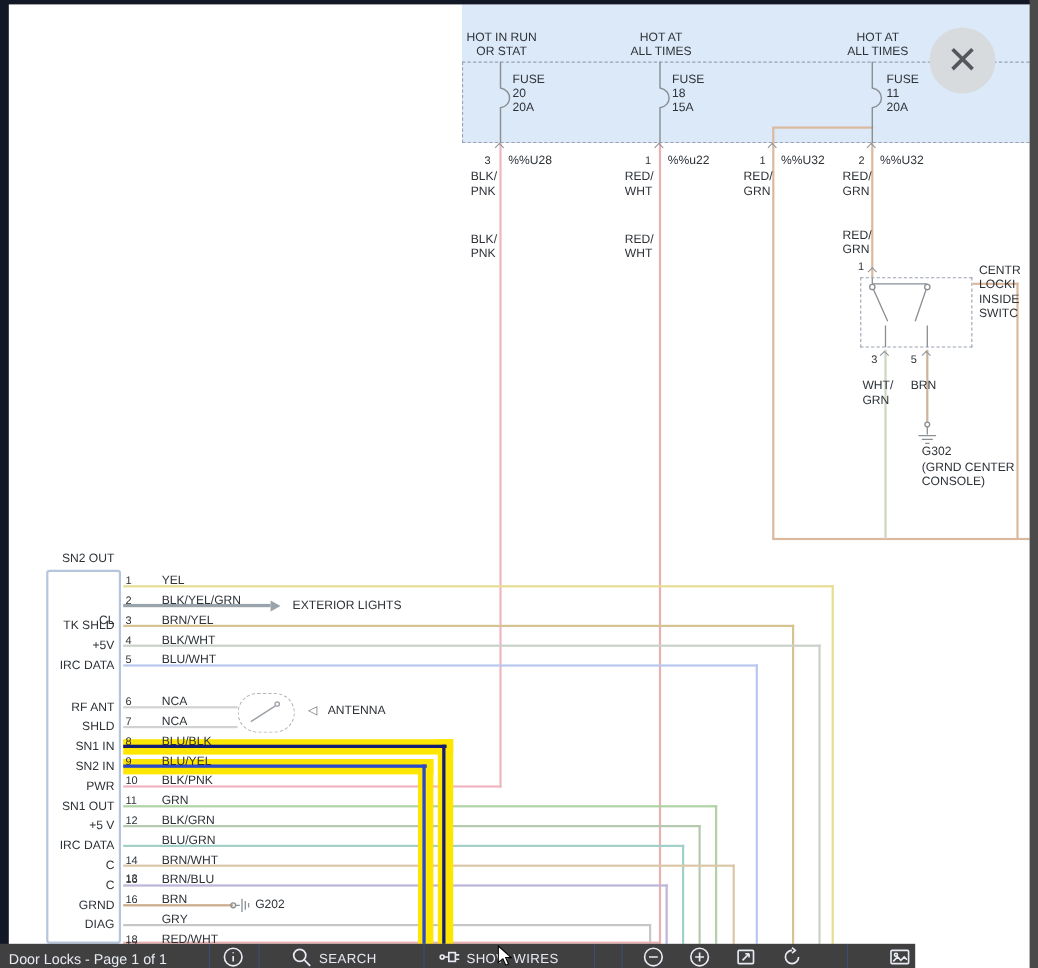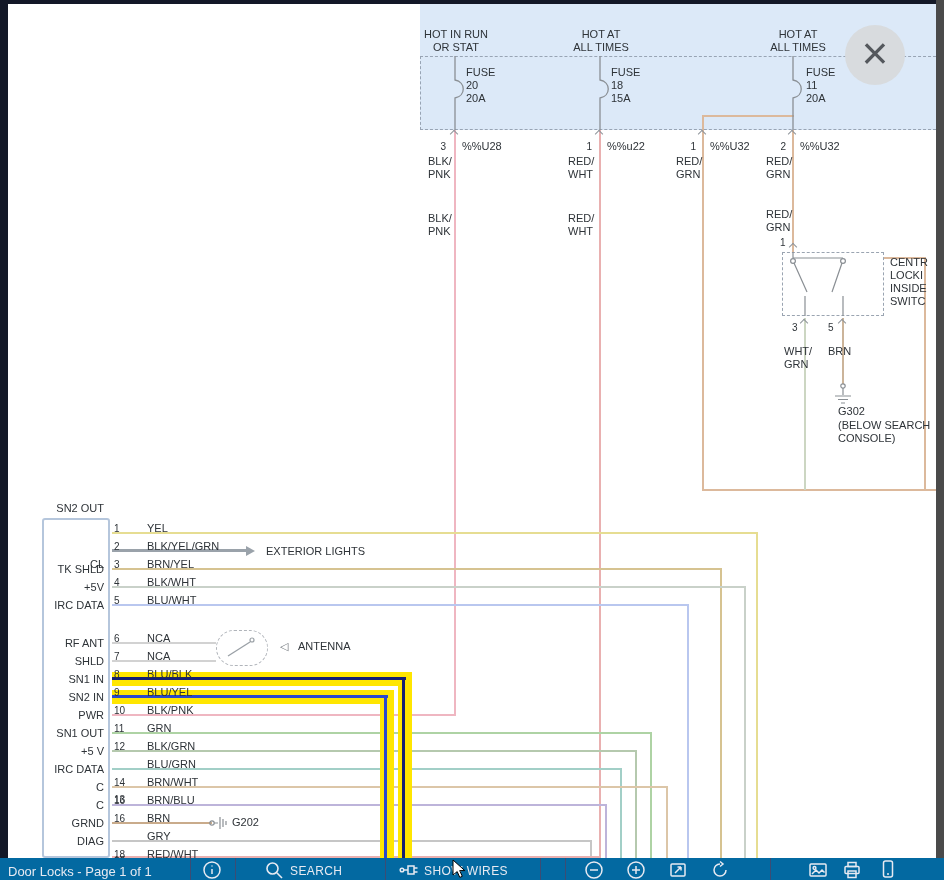--- a/index.html
+++ b/index.html
@@ -16,21 +16,21 @@
   .dash{position:absolute;border:1px dashed #9aa4b1;z-index:5}
   #band{position:absolute;left:420px;top:4px;width:516px;height:126px;background:#dce9f8;z-index:1}
   #band-box{position:absolute;left:420px;top:56px;width:516px;height:74px;border:1px dashed #98a4b4;border-right:none;z-index:5}
   #close-btn{position:absolute;left:845px;top:25px;width:60px;height:60px;border-radius:50%;background:#d8dbde;color:#54585d;font-size:46px;line-height:56px;text-align:center;z-index:10;font-weight:400}
   #conn-box{position:absolute;left:42px;top:518px;width:68px;height:340px;border:2px solid #b5c6dc;border-radius:3px;background:#fff;z-index:2}
   .cl{position:absolute;left:44px;width:60px;text-align:right;font-size:11px;color:#2e3338;z-index:6}
   .arrow-r{position:absolute;width:0;height:0;border-left:9px solid #9aa2aa;border-top:5px solid transparent;border-bottom:5px solid transparent;z-index:3}
   #edge-left{position:absolute;left:0;top:0;width:8px;height:880px;background:#131827;z-index:8}
   #edge-top{position:absolute;left:0;top:0;width:944px;height:4px;background:#131827;z-index:8}
   #scrollbar{position:absolute;left:936px;top:0;width:8px;height:880px;background:#4a4a4a;z-index:9}
-  #toolbar{position:absolute;left:0;top:858px;width:944px;height:22px;background:#0369a1;overflow:hidden;z-index:20}
+  #toolbar{position:absolute;left:0;top:858px;width:832px;height:22px;background:#404040;overflow:hidden;z-index:20}
   #toolbar .divd{position:absolute;top:0;width:1px;height:22px;background:#3c4c74}
   #toolbar .lbl{position:absolute;color:#e7eaf2;font-size:13px}
   .tb-label{position:absolute;color:#e7eaf2;font-size:12px;letter-spacing:.4px}
   #toolbar svg{position:absolute}
   #cursor{position:absolute;left:452px;top:859px;z-index:30}
   svg.sym{position:absolute;z-index:5}
 </style>
 </head>
 <body>
 
@@ -107,38 +107,38 @@
 
 <div class="t num" style="left:780px;top:236px">1</div>
 <div class="chev" style="left:790px;top:244px"></div>
 <div class="dash" style="left:782px;top:252px;width:102px;height:64px;background:#fff"></div>
 <svg class="sym" style="left:782px;top:252px" width="102" height="64">
   <path d="M11,0 V6 M11,6 H61" fill="none" stroke="#8a8f94" stroke-width="1.2"></path>
   <circle cx="11" cy="9" r="2.4" fill="none" stroke="#8a8f94" stroke-width="1.2"></circle>
   <circle cx="61" cy="9" r="2.4" fill="none" stroke="#8a8f94" stroke-width="1.2"></circle>
   <path d="M12,11 L25,40 M60,11 L50,40 M23,44 V64 M61,44 V64" fill="none" stroke="#8a8f94" stroke-width="1.2"></path>
 </svg>
-<div class="t" style="left:890px;top:256px;width:46px">CENTR
+<div class="t" style="left:890px;top:240px;width:46px">CENTR
 LOCKI
 INSIDE
 SWITC</div>
 <div class="t num" style="left:792px;top:321px">3</div>
 <div class="chev" style="left:801px;top:320px"></div>
 <div class="t num" style="left:828px;top:321px">5</div>
 <div class="chev" style="left:839px;top:320px"></div>
 <div class="t" style="left:784px;top:345px">WHT/
 GRN</div>
 <div class="t" style="left:828px;top:345px">BRN</div>
 
 <svg class="sym" style="left:833px;top:383px" width="24" height="22">
   <circle cx="10" cy="3" r="2.2" fill="none" stroke="#8a8f94" stroke-width="1.2"></circle>
   <path d="M10,5 V12 M2,13 H18 M5,16.5 H15 M8,20 H12" fill="none" stroke="#8a8f94" stroke-width="1.2"></path>
 </svg>
 <div class="t" style="left:838px;top:405px">G302</div>
-<div class="t" style="left:838px;top:419px">(BELOW SEARCH
+<div class="t" style="left:838px;top:419px">(GRND CENTER
 CONSOLE)</div>
 
 <div id="conn-box"></div>
 
 <div class="cl" style="top:502px">SN2 OUT</div>
 <div class="cl" style="top:558px">CL</div>
 <div class="cl" style="top:563px">TK SHLD</div>
 <div class="cl" style="top:581px">+5V</div>
 <div class="cl" style="top:599px">IRC DATA</div>
 <div class="cl" style="top:637px">RF ANT</div>

